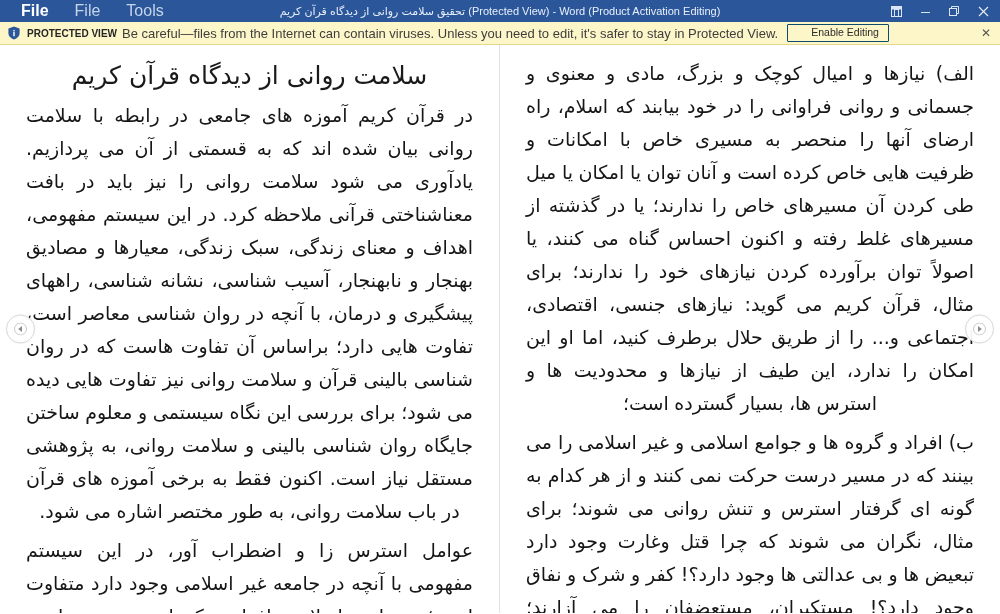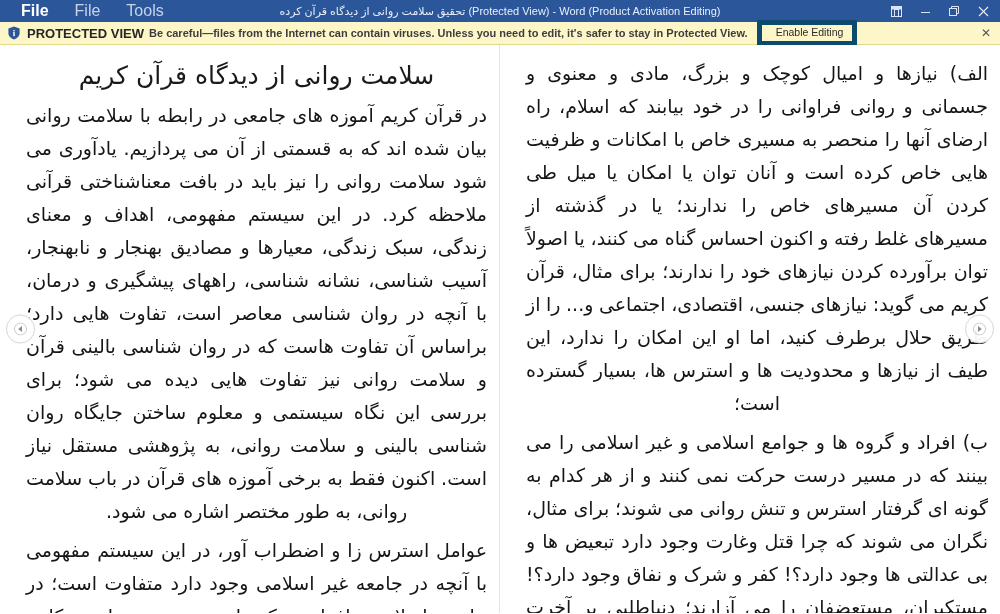--- a/index.html
+++ b/index.html
@@ -95,31 +95,31 @@
     white-space: nowrap;
   }
   .prot-icon {
     width: 14px; height: 14px;
     flex: 0 0 auto;
     margin-right: 6px;
     display: block;
   }
   .prot-strong {
     font-weight: bold;
-    font-size: 13px;
+    font-size: 10px;
     margin-right: 5px;
     color: #262626;
   }
-  .prot-msg { font-size: 11px; color: #3d3d3d; font-weight: bold; }
+  .prot-msg { font-size: 13px; color: #3d3d3d; }
   .enable-btn {
     margin-left: 9px;
     font-size: 10.5px;
     background: #fdf6c9;
-    border: 5px solid #0c4a6e;
-    padding: 1px 9px 2px 14px;
+    border: 1px solid #0c4a6e;
+    padding: 1px 9px 2px 23px;
     line-height: 13px;
     color: #2b2b2b;
     cursor: default;
     border-radius: 1px;
   }
   .prot-close {
     position: absolute;
     right: 6px;
     top: 50%;
     transform: translateY(-50%);
@@ -137,21 +137,21 @@
     background: #ffffff;
     overflow: hidden;
   }
   .pages {
     display: flex;
     height: 100%;
   }
   .page {
     flex: 1 1 50%;
     height: 100%;
-    padding: 12px 12px 10px 26px;
+    padding: 12px 26px 10px 26px;
     overflow: hidden;
     direction: rtl;
     text-align: justify;
     text-align-last: center;
   }
   .page.left-page { border-right: 1px solid #e3e3e3; }
 
   .doc-heading {
     direction: rtl;
     font-family: "DejaVu Sans", "Liberation Sans", sans-serif;
@@ -206,21 +206,21 @@
 
 <div class="titlebar">
 
   <div class="menu-group">
     <div class="menu-item active">File</div>
     <div class="menu-item">File</div>
     <div class="menu-item">Tools</div>
   </div>
 
   <div class="title-center">
-    <span class="rtl-title">تحقیق سلامت روانی از دیدگاه قرآن کرده</span>
+    <span class="rtl-title">تحقیق سلامت روانی از دیدگاه قرآن کریم</span>
     <span>(Protected View) - Word (Product Activation Editing)</span>
   </div>
 
   <div class="win-controls">
     <div class="win-btn">
       <svg width="11" height="11" viewBox="0 0 11 11" aria-hidden="true">
         <rect x="0.5" y="0.5" width="10" height="10" fill="none" stroke="#dbe5f5" stroke-width="1"></rect>
         <rect x="0.5" y="0.5" width="10" height="3" fill="#dbe5f5"></rect>
         <rect x="3.5" y="3.5" width="4" height="7" fill="none" stroke="#dbe5f5" stroke-width="1"></rect>
       </svg>

